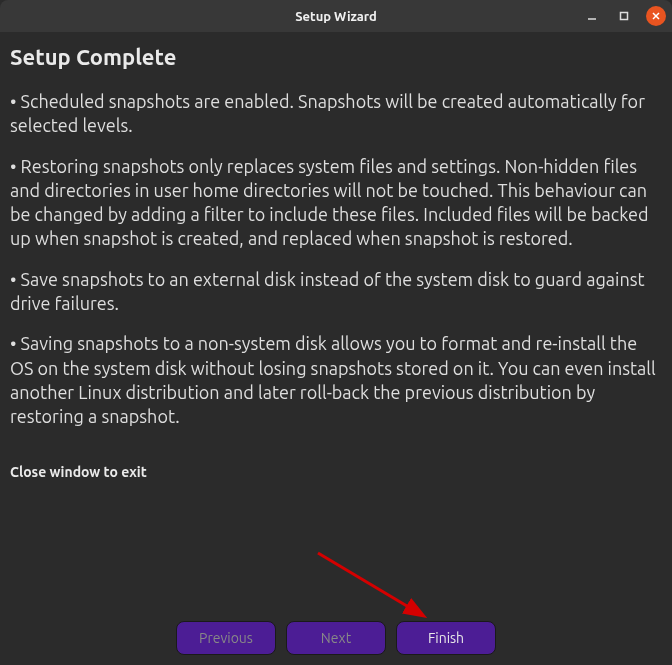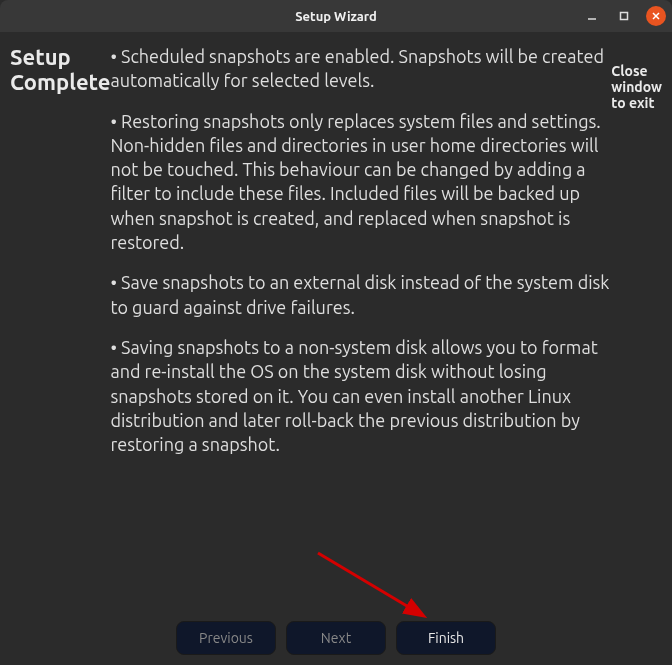--- a/index.html
+++ b/index.html
@@ -63,20 +63,21 @@
       color: #fff;
     }
     .win-btn svg {
       width: 10px;
       height: 10px;
     }
     .content {
       flex: 1;
       padding: 12px 10px 8px 10px;
       display: flex;
+      flex-direction: column;
       overflow: hidden;
     }
     .heading {
       font-size: 22px;
       font-weight: 700;
       color: #eaeaea;
       margin-bottom: 20px;
     }
     .body-text {
       font-size: 18px;
@@ -94,21 +95,21 @@
     }
     .button-row {
       display: flex;
       justify-content: center;
       gap: 10px;
       padding: 8px 0 10px 0;
     }
     .btn {
       min-width: 100px;
       padding: 8px 22px;
-      background: #0f172a;
+      background: #4c1d95;
       border: 1px solid #1a1a1a;
       border-radius: 8px;
       color: #e8e8e8;
       font-size: 14px;
       cursor: pointer;
       font-family: inherit;
     }
     .btn.disabled {
       color: #888;
       cursor: default;

